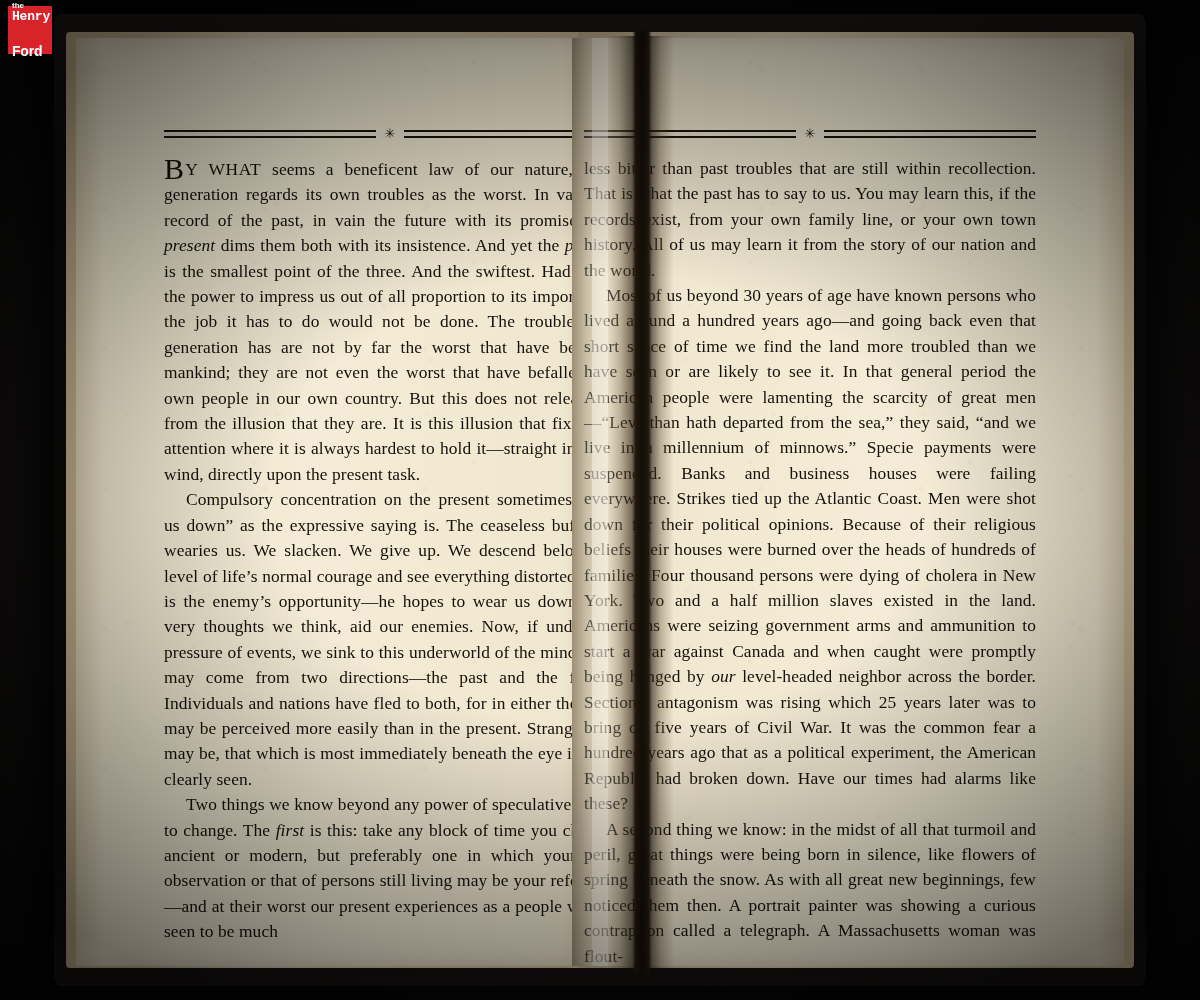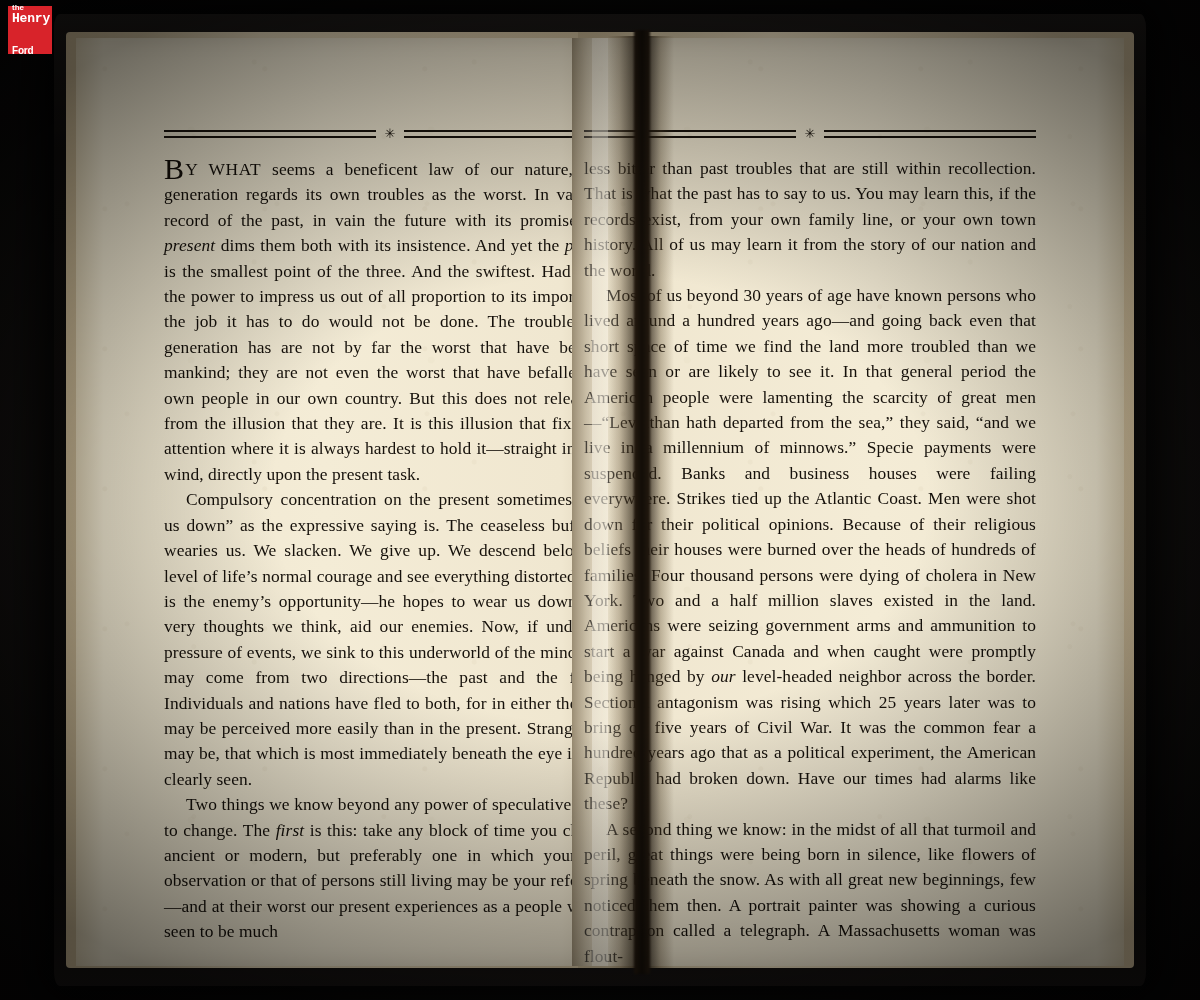--- a/index.html
+++ b/index.html
@@ -219,21 +219,21 @@
     font-family: "Liberation Sans", sans-serif;
     display: flex;
     flex-direction: column;
     justify-content: center;
     padding: 2px 4px;
     box-sizing: border-box;
     line-height: 1.03;
   }
   #watermark .wm-the { font-size: 8px; font-weight: 700; }
   #watermark .wm-henry { font-size: 13px; font-weight: 700; letter-spacing: -0.2px; font-family: Liberation Mono, monospace; }
-  #watermark .wm-ford { font-size: 10px; font-weight: 700; letter-spacing: -0.2px; margin-top: 20px; }
+  #watermark .wm-ford { font-size: 14px; font-weight: 700; letter-spacing: -0.2px; margin-top: 20px; }
 </style>
 </head>
 <body>
 
 <div id="scene">
   <div id="backdrop"></div>
 
   <div id="book">
     <div id="cover"></div>
     <div id="pageblock-left"></div>

